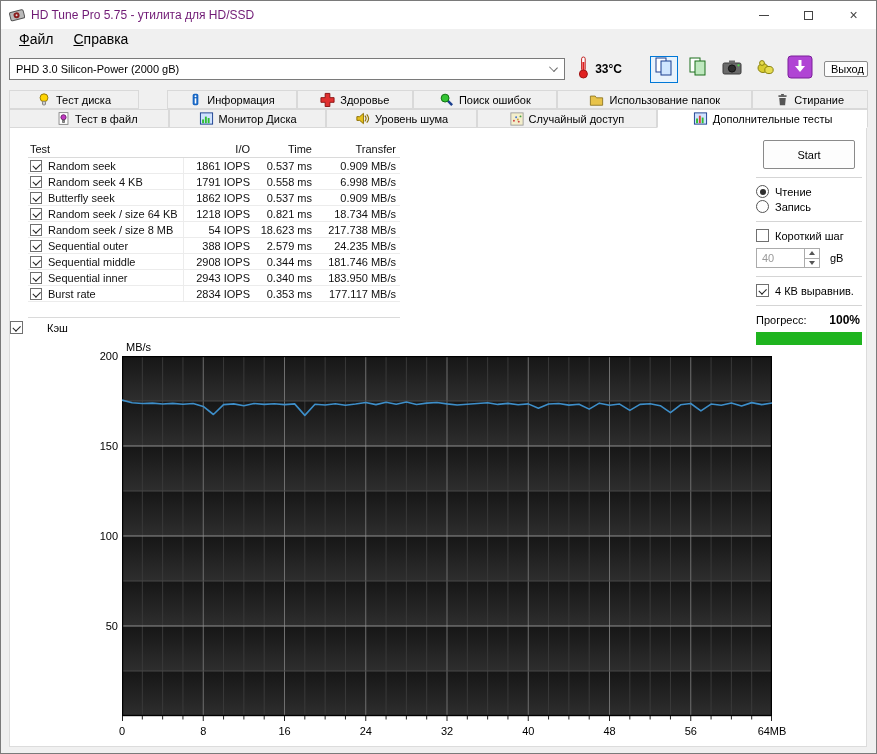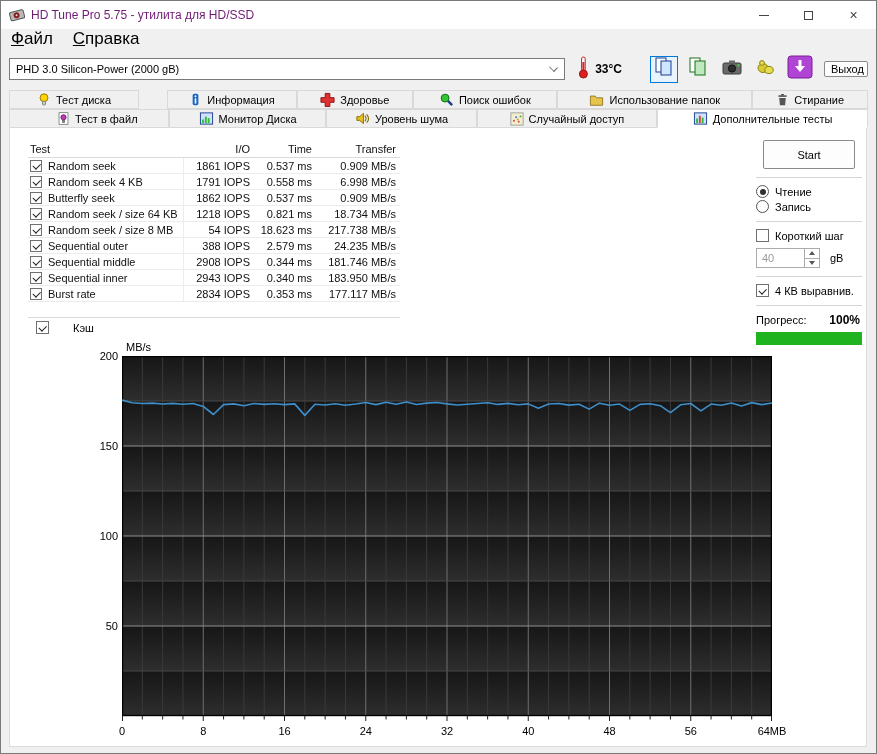--- a/index.html
+++ b/index.html
@@ -9,22 +9,22 @@
   
   .titlebar { height: 28px; background: #ffffff; display: flex; align-items: center; }
   .title-icon { margin: 0 6px 0 8px; display: flex; }
   .title-text { font-size: 12px; color: #701a75; flex: 1; white-space: nowrap; }
   .winbtns { display: flex; height: 100%; }
   .winbtn { width: 45px; height: 100%; display: flex; align-items: center; justify-content: center; }
   .glyph-min { width: 10px; height: 0; border-top: 1px solid #444; }
   .glyph-max { width: 9px; height: 9px; border: 1px solid #444; }
   .glyph-close { font-size: 14px; color: #444; line-height: 1; }
   
-  .menubar { height: 20px; display: flex; align-items: center; padding-left: 8px; gap: 16px;
-             font-size: 17px; background: #f0f0f0; }
+  .menubar { height: 20px; display: flex; align-items: center; padding-left: 16px; gap: 16px;
+             font-size: 14px; background: #f0f0f0; }
   .menu-item { padding: 1px 2px; }
   
   .toolbar { height: 40px; display: flex; align-items: center; padding: 0 8px; }
   .combo { width: 558px; height: 22px; background: #fff; border: 1px solid #7a7a7a;
            font-size: 11px; display: flex; align-items: center; padding: 0 22px 0 6px; position: relative; }
   .combo-arrow { position: absolute; right: 7px; top: 7px; width: 7px; height: 7px;
                  border-right: 1px solid #666; border-bottom: 1px solid #666; transform: rotate(45deg) scale(1,.8); margin-top: -2px; }
   .temp { display: flex; align-items: center; gap: 5px; margin-left: 12px; }
   .temp-text { font-size: 12px; font-weight: bold; }
   .tbtns { display: flex; align-items: center; gap: 6px; margin-left: 28px; }
@@ -73,21 +73,21 @@
   .spin-val { flex: 1; color: #9a9a9a; display: flex; align-items: center; padding-left: 5px; }
   .spin-btns { width: 15px; border-left: 1px solid #ababab; display: flex; flex-direction: column; }
   .spin-b { flex: 1; display: flex; align-items: center; justify-content: center; }
   .spin-b.up { border-bottom: 1px solid #ababab; }
   .tri-up { width: 0; height: 0; border-left: 3px solid transparent; border-right: 3px solid transparent; border-bottom: 4px solid #555; }
   .tri-dn { width: 0; height: 0; border-left: 3px solid transparent; border-right: 3px solid transparent; border-top: 4px solid #555; }
   .progress-row { display: flex; align-items: center; justify-content: space-between; margin: 4px 2px 5px 0; }
   .progress-val { font-weight: bold; font-size: 12px; }
   .pbar { width: 100%; height: 13px; background: #1fb41f; }
   
-  .cache-line { position: absolute; left: 26px; top: 193px; gap: 24px; }
+  .cache-line { position: absolute; left: 0; top: 193px; gap: 24px; }
   .chart-ylabel { position: absolute; left: 116px; top: 213px; font-size: 11px; color: #000; }
   .ytick { position: absolute; width: 36px; text-align: right; font-size: 11px; color: #000; }
   .xtick { position: absolute; font-size: 11px; color: #000; transform: translateX(-50%); white-space: nowrap; }
   #plot-svg { position: absolute; left: 112px; top: 228px; }
 </style>
 </head>
 <body>
 
 <div class="window">
 

